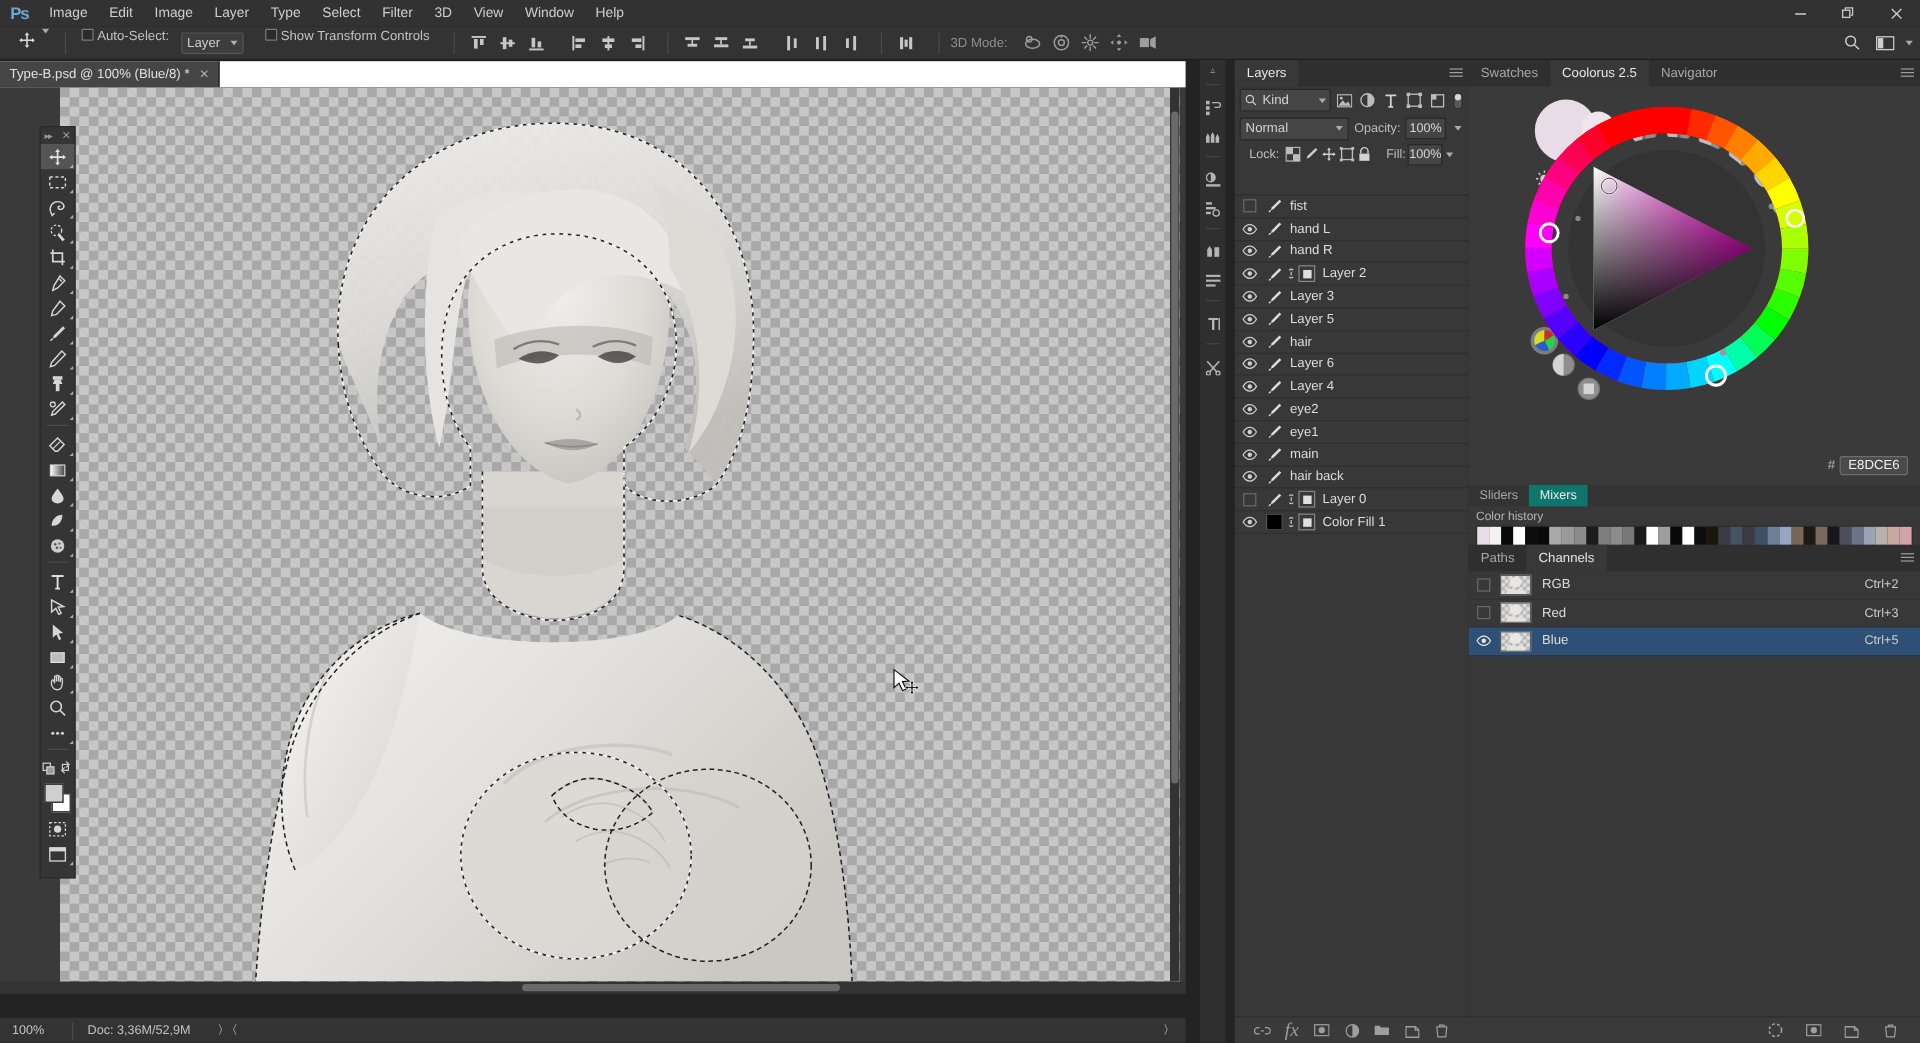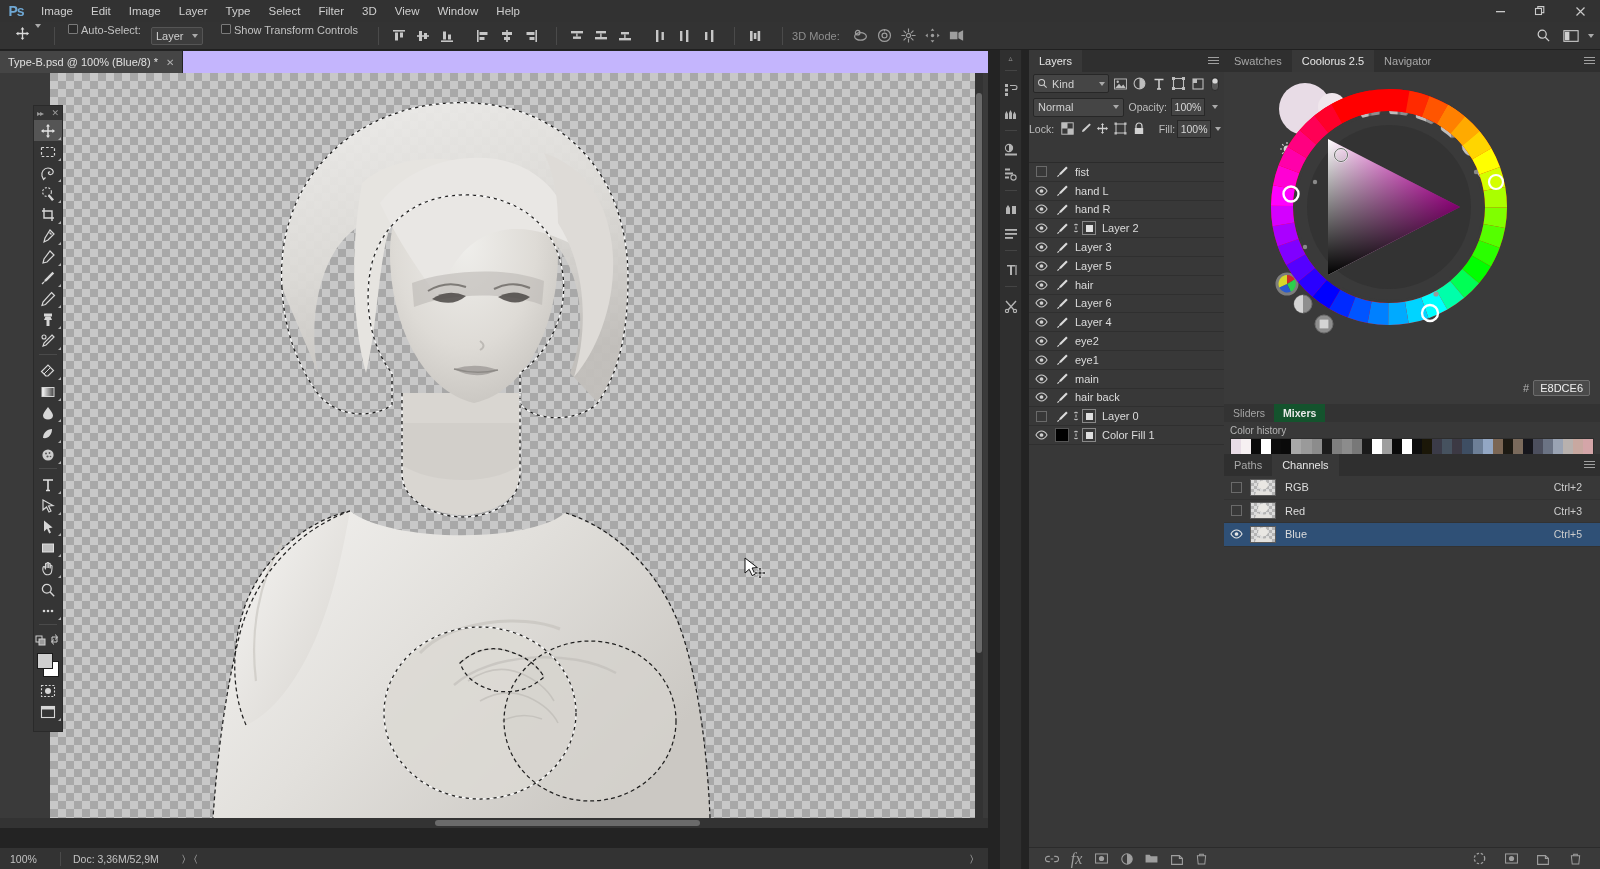--- a/index.html
+++ b/index.html
@@ -74,21 +74,21 @@
     border-left:3px solid transparent; border-top:3px solid transparent; border-bottom:3px solid #b0b0b0;
     transform:rotate(0deg);}
   .tool-sep { height:6px; }
   .tool-sep::after { content:''; display:block; margin:3px auto 0; width:18px; height:1px; background:#4a4a4a; }
   .fgbg { position:relative; width:28px; height:30px; margin-top:2px; }
   .sw-bg { position:absolute; left:9px; top:11px; width:16px;height:16px; background:#ffffff; border:1px solid #1a1a1a;}
   .sw-fg { position:absolute; left:3px; top:3px; width:16px;height:16px; background:#cfcfcf; border:1px solid #1a1a1a;}
 
   
   .doctab-bar {
-    position:absolute; top:51px; left:0; width:988px; height:22px; background:#c4b5fd;
+    position:absolute; top:51px; left:0; width:988px; height:22px; background:#ffffff;
   }
   .doctab {
     height:22px; background:#454545; display:inline-flex; align-items:center;
     padding:0 8px; gap:8px; font-size:11px; color:#e0e0e0; border-right:1px solid #232323;
   }
   .doctab .x { color:#b0b0b0; font-size:10px; }
 
   
   .canvas-area {
     position:absolute; top:73px; left:0; width:988px; height:755px; background:#3a3a3a;
@@ -161,21 +161,21 @@
     flex:1; height:19px; background:#454545; border:1px solid #272727; border-radius:2px;
     display:flex; align-items:center; justify-content:space-between; padding:0 4px;
     font-size:11px; color:#d2d2d2;
   }
   .sm-label { font-size:10.5px; color:#bdbdbd; white-space:nowrap; }
   .num-box {
     width:34px; height:18px; background:#454545; border:1px solid #272727;
     font-size:10.5px; color:#d6d6d6; display:flex; align-items:center; justify-content:center;
   }
   .spin { width:11px; height:18px; display:flex; align-items:center; justify-content:center; }
-  .lock-row { height:21px; display:flex; align-items:center; padding:0 0; gap:2px; }
+  .lock-row { height:21px; display:flex; align-items:center; padding:0 12px; gap:2px; }
   .lock-ico { width:16px;height:17px; display:flex;align-items:center;justify-content:center; }
 
   .layer-list { position:absolute; top:112px; left:0; width:195px; height:700px; overflow:hidden;
                 border-top:1px solid #2b2b2b;text-align:right; }
   .layer-row {
     height:18.8px; display:flex; align-items:center; border-bottom:1px solid #2f2f2f;
     font-size:11px; color:#dcdcdc;
   }
   .eye-cell { width:24px; display:flex; align-items:center; justify-content:center; }
   .eye-off { width:11px;height:11px;border:1px solid #6a6a6a; }
@@ -200,21 +200,21 @@
   .coolorus-body { position:relative; width:376px; height:332px; background:#3a3a3a; }
   .wheel-wrap { position:absolute; left:40px; top:10px; width:250px; height:250px; }
   .hexbar { position:absolute; right:10px; bottom:8px; display:flex; align-items:center; gap:4px;}
   .hex-hash { color:#b0b0b0; font-size:11px; }
   .hex-val {
     background:#4a4a4a; border:1px solid #6d6d6d; padding:1px 6px; font-size:11px; color:#f0f0f0;
     border-radius:2px; font-family:"Liberation Sans",sans-serif;
   }
   .mix-tabbar { height:18px; background:#333333; display:flex; align-items:stretch; }
   .mtab { padding:0 9px; display:flex; align-items:center; font-size:10.5px; color:#a5a5a5;justify-content:center; }
-  .mtab.active { background:#14532d; color:#eaeaea;font-weight:bold; }
+  .mtab.active { background:#0f766e; color:#eaeaea; }
   .ch-section { background:#383838; padding:3px 6px 0; }
   .ch-title { font-size:10px; color:#b5b5b5; margin-bottom:2px; }
   .ch-strip { display:flex; height:19px; border:1px solid #2d2d2d; }
   .ch-strip div { flex:1; }
   .blender-hdr { display:flex; align-items:center; justify-content:space-between;
                  font-size:10px; color:#b5b5b5; margin-top:2px; position:relative; }
   .blender-bar { height:17px; background:linear-gradient(90deg,#b2b2b2,#b2b2b2); border:1px solid #2d2d2d;
                  position:relative; }
   .blender-knob { position:absolute; left:1px; top:0; width:5px; height:15px; background:#ffffff; }
   .dots-row { display:flex; align-items:center; gap:4px; height:14px; position:relative; }

